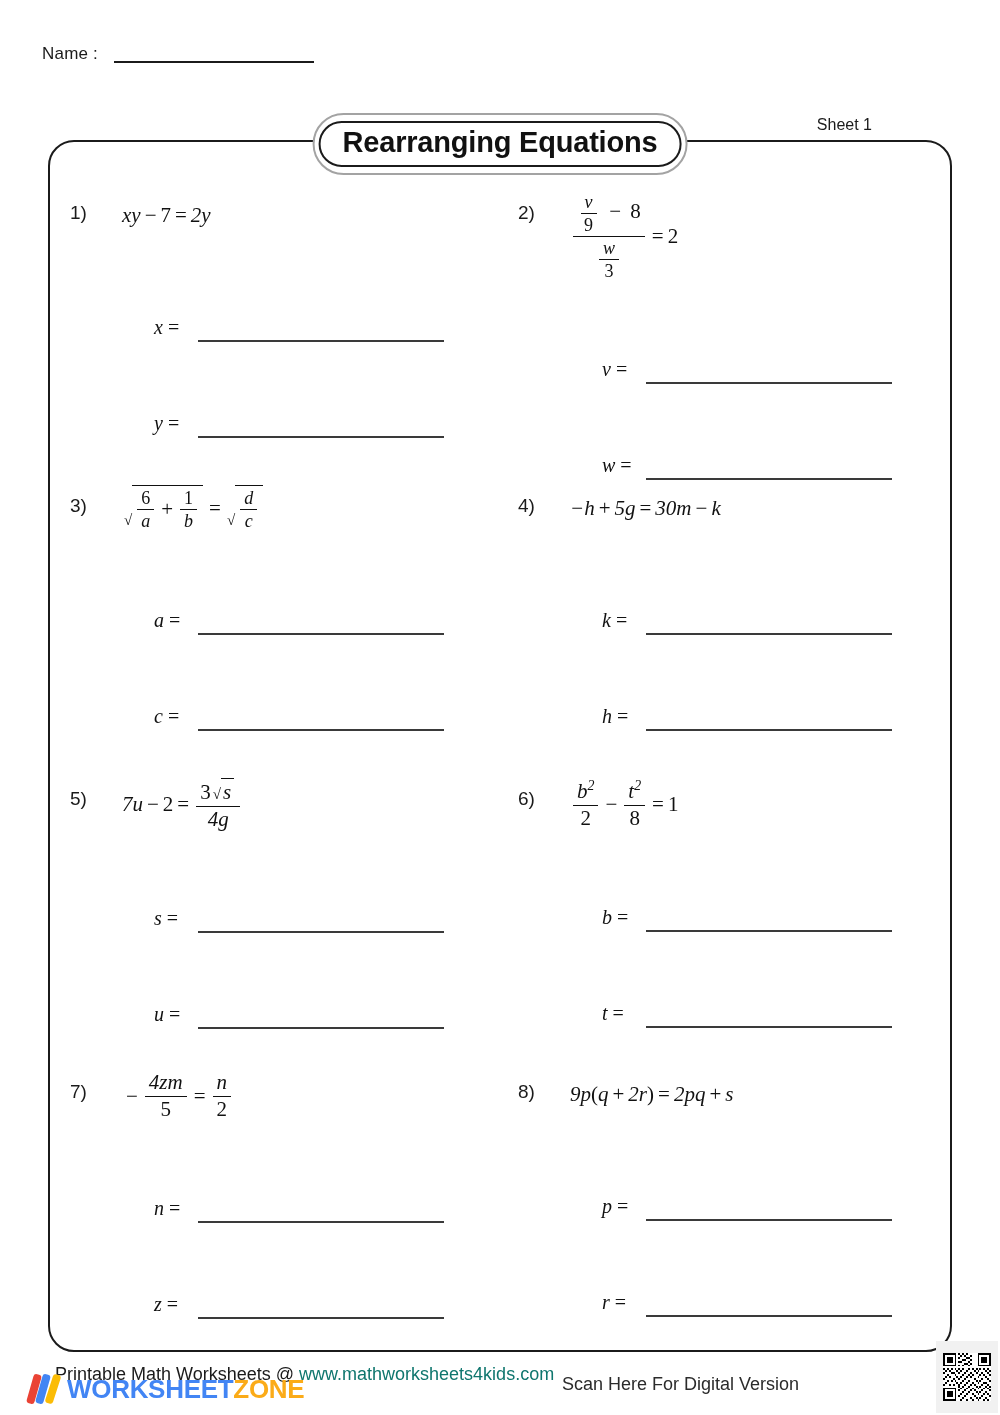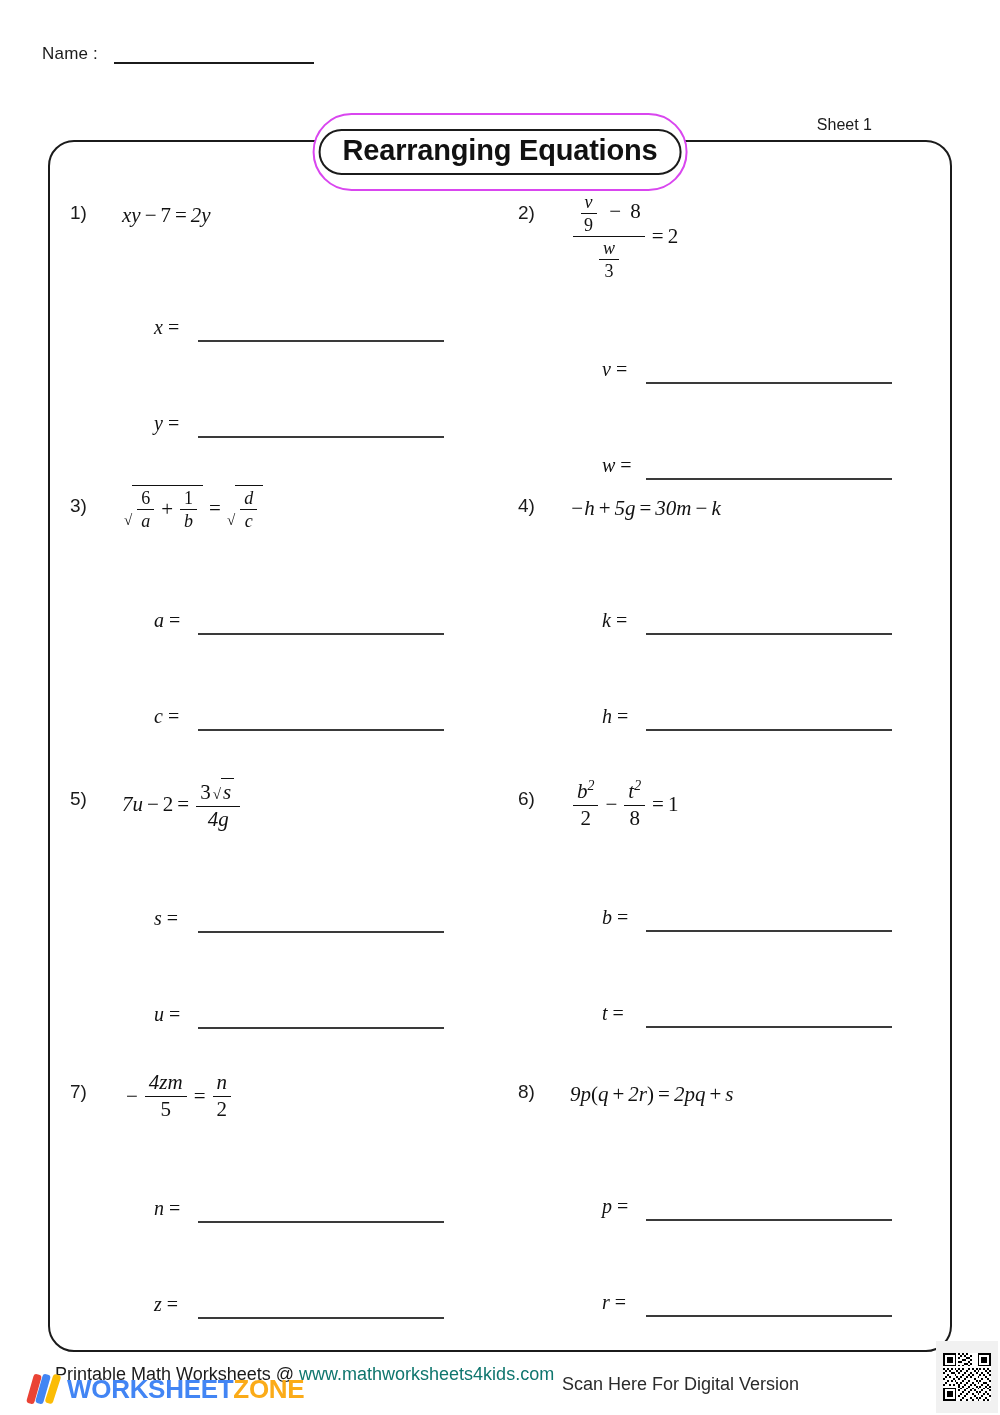--- a/index.html
+++ b/index.html
@@ -15,21 +15,21 @@
     color: #111111;
     overflow: hidden;
   }
 
   
   .name-row {
     position: absolute;
     left: 42px;
     top: 44px;
     display: flex;
-    align-items: flex-end;
+    align-items: center;
     gap: 16px;
   }
   .name-label {
     font-size: 17px;
     color: #1b1b1b;
     letter-spacing: .2px;
     white-space: nowrap;
   }
   .name-blank {
     width: 200px;
@@ -59,23 +59,23 @@
     box-sizing: border-box;
   }
 
   
   .title-pill {
     position: absolute;
     left: 50%;
     top: 113px;
     transform: translateX(-50%);
     background: #ffffff;
-    border: 2px solid #d946ef;
+    border: 2px solid #a3a3a3;
     border-radius: 40px;
-    padding: 14px 4px;
+    padding: 6px 4px;
     z-index: 5;
   }
   .title-pill-inner {
     border: 2px solid #1b1b1b;
     border-radius: 36px;
     padding: 3px 22px 6px 22px;
     background: #ffffff;
   }
   .title-text {
     font-size: 29px;

